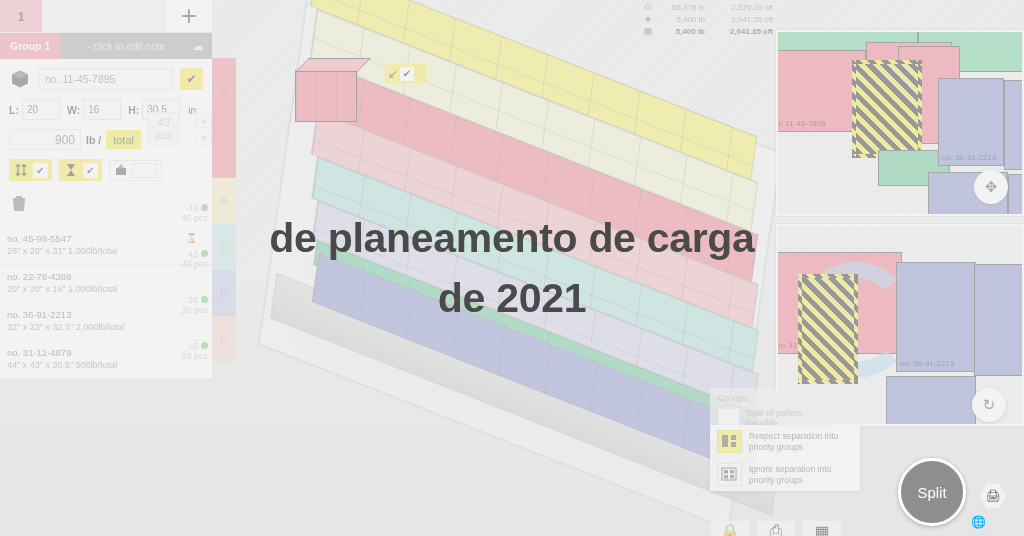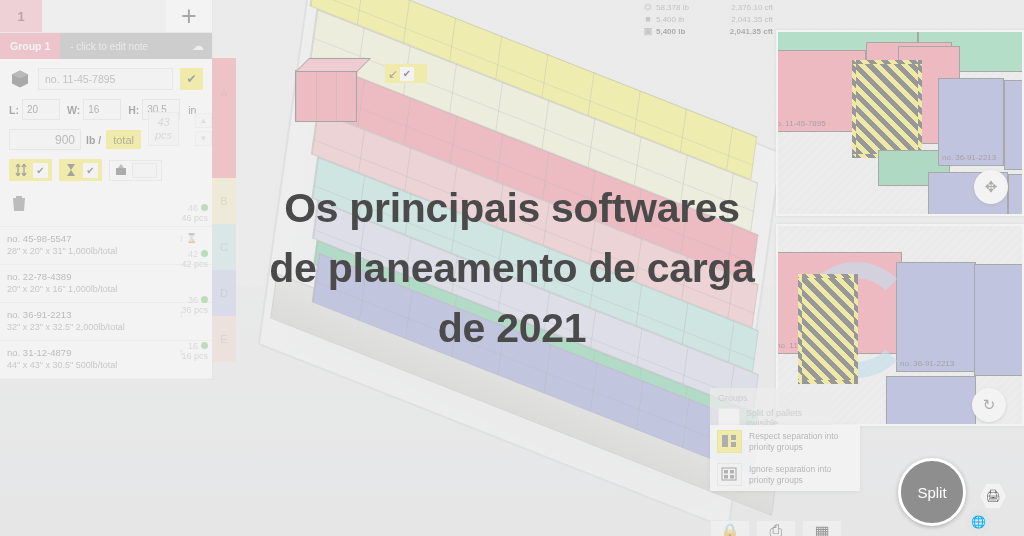--- a/index.html
+++ b/index.html
@@ -48,21 +48,21 @@
       box-shadow:0 0 0 1px rgba(0,0,0,.04); }
   .tabbar { display:flex; align-items:stretch; height:33px; background:#f1f1f1; border-bottom:1px solid #e2e2e2;}
   .tab { width:42px; display:flex; align-items:center; justify-content:center;
       background:#f2a7b3; color:#7a2233; font-weight:bold; font-size:13px; }
   .tabfill { flex:1; background:#f1f1f1; }
   .addtab { width:46px; display:flex; align-items:center; justify-content:center;
       background:#fff; font-size:27px; line-height:1; color:#3a3a3a; font-weight:300; }
   .notebar { display:flex; align-items:center; height:26px; background:#9b9b9b; color:#fff; }
   .grouplab { background:#ef8396; color:#fff; font-size:10.5px; font-weight:bold;
       height:26px; display:flex; align-items:center; padding:0 10px; }
-  .notetxt { flex:1; font-size:10px; color:#e6e6e6; padding-left:10px; }
+  .notetxt { flex:1; font-size:10px; color:#e6e6e6; padding-left:27px; }
   .noteicon { width:28px; text-align:center; font-size:12px; color:#f0f0f0; }
 
   .editor { padding:9px 9px 6px 9px; }
   .r1 { display:flex; align-items:center; gap:7px; margin-bottom:9px; }
   .cubeicon { width:22px; height:22px; display:flex; align-items:center; justify-content:center; }
   .txtfield { flex:1; height:22px; border:1px solid #dcdcdc; background:#fbfbfb;
       font-size:10.5px; color:#7d7d7d; padding:0 6px; display:flex; align-items:center; }
   .ybtn { width:23px; height:22px; background:#f7e93f; display:flex; align-items:center;
       justify-content:center; font-size:12px; color:#2f2f2f; }
 
@@ -113,21 +113,21 @@
 
   
   .letter-col { position:absolute; left:212px; top:0px; width:24px; }
   .lc { height:46px; display:flex; align-items:center; justify-content:center;
       font-size:11px; color:rgba(120,120,120,.45); }
 
   
   .stats { position:absolute; left:640px; top:1px; width:145px; font-size:8px; color:#7d7d7d;}
   .strow { display:flex; align-items:center; height:12px; }
   .strow .si { width:16px; text-align:center; font-size:9px; color:#8a8a8a;}
-  .strow .sv { width:55px; text-align:left; padding-right:6px; }
+  .strow .sv { width:55px; text-align:right; padding-right:6px; }
   .strow .sc { width:62px; text-align:right; }
   .strow.bold { color:#3f3f3f; font-weight:bold; }
 
   
   .preview { position:absolute; background:#fff; border:2px solid #fff;
       box-shadow:0 0 3px rgba(0,0,0,.2); overflow:hidden; }
   #preview-top { left:776px; top:30px; width:248px; height:186px; }
   #preview-bottom { left:776px; top:224px; width:248px; height:202px; }
   .pv-scene { position:absolute; inset:0; }
   .pbox { position:absolute; border:1px solid #3a3a3a; }
@@ -462,21 +462,20 @@
   </div>
 
   <div class="gfoot">
     <span class="bx">🔒</span>
     <span class="bx">⎙</span>
     <span class="bx">▦</span>
   </div>
 
   <div class="scrim"></div>
   <div class="title">
-    <div class="ln">Os principais softwares</div>
     <div class="ln">de planeamento de carga</div>
     <div class="ln">de 2021</div>
   </div>
 
   <div class="loadbtn">Split</div>
   <div class="hexbtn" id="print-hex">🖨</div>
   <div class="hexbtn" id="globe-hex">🌐</div>
 
 </div>
 

